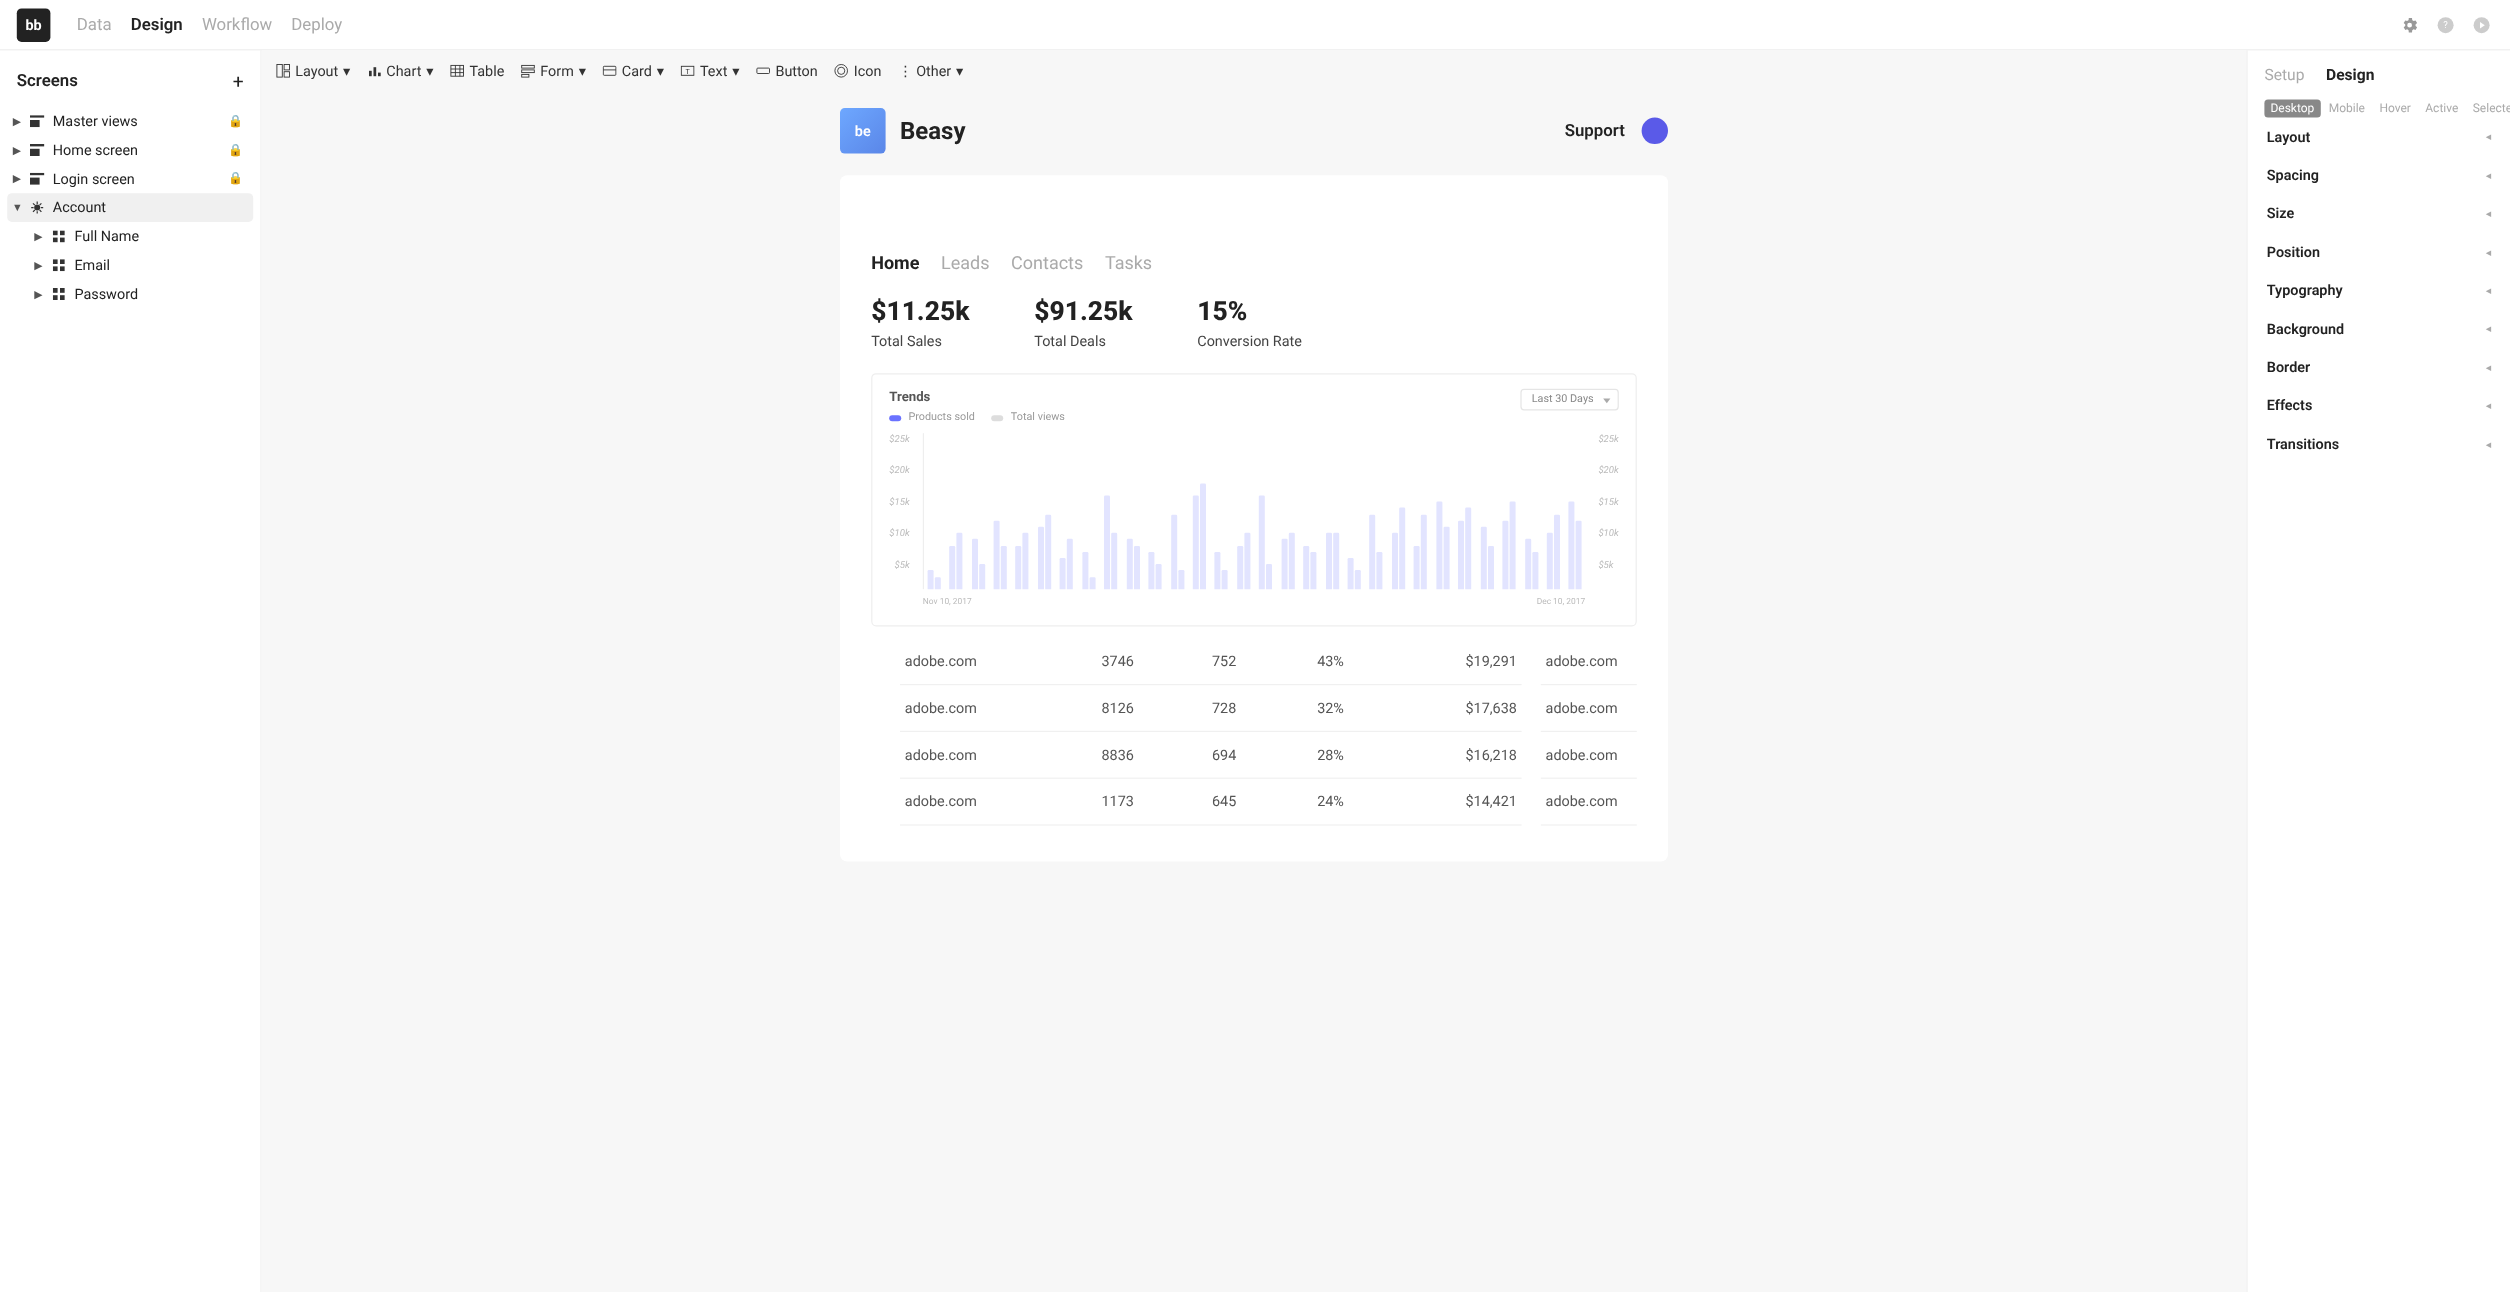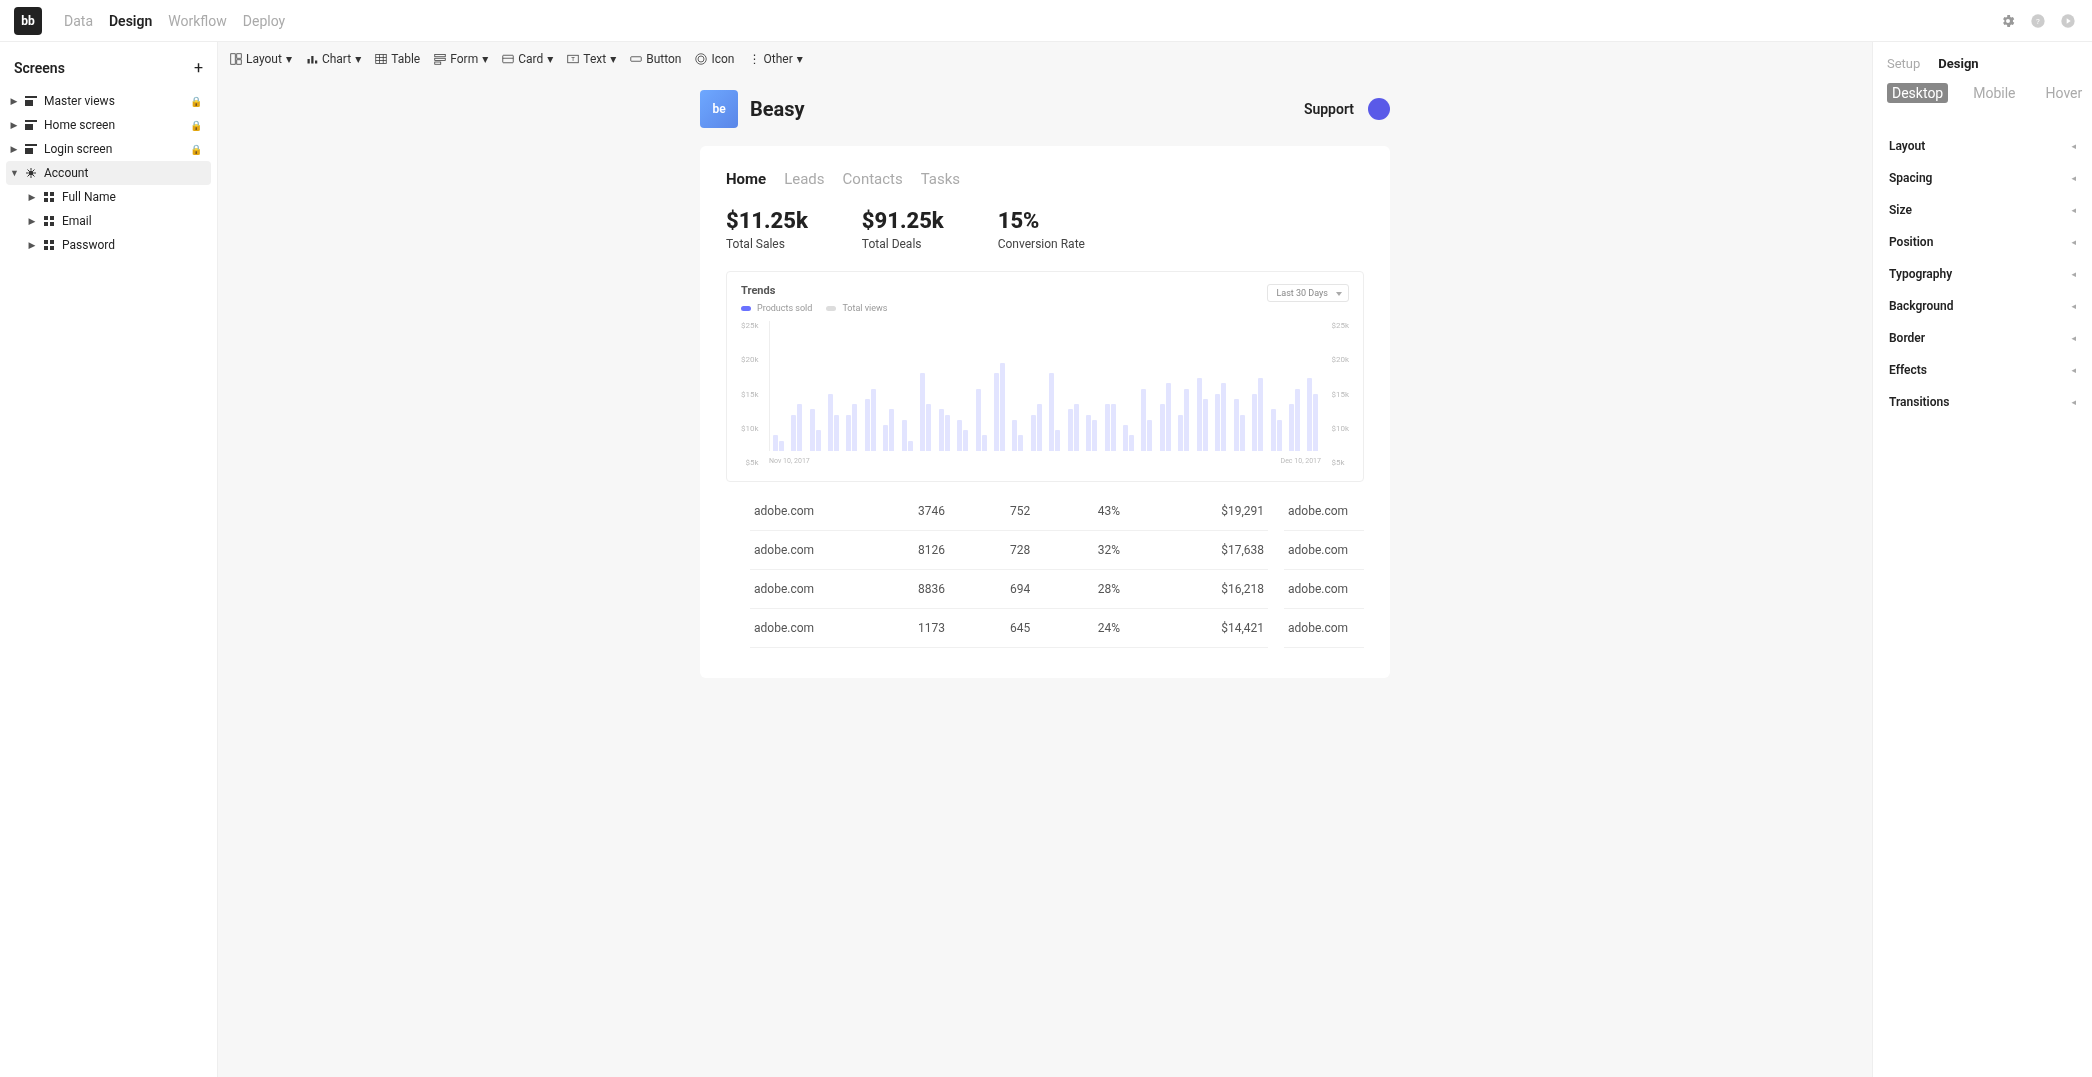--- a/index.html
+++ b/index.html
@@ -39,39 +39,39 @@
 .app-header { display:flex; align-items:center; justify-content:space-between; padding: 4px 0 18px 0; }
 .app-brand { display:flex; align-items:center; gap:12px; }
 .app-logo { width:38px; height:38px; border-radius:4px; background: linear-gradient(135deg,#6ea8ff,#5a86e8); color:#fff; font-size:12px; font-weight:600; display:flex; align-items:center; justify-content:center; }
 .app-title { font-size:20px; font-weight:700; }
 .support-wrap { display:flex; align-items:center; gap:14px; }
 .support-lbl { font-size:14px; font-weight:600; }
 .avatar-circle { width:22px; height:22px; border-radius:50%; background:#5a5ae8; }
 
 .card { background:#fff; border-radius:6px; padding: 24px 26px 30px 26px; }
 .tabs { display:flex; gap:18px; font-size:15px; margin-bottom:20px; }
-.tabs span { color:#aaa; cursor:pointer; }
+.tabs span { color:#aaa; cursor:pointer;margin-top:40px; }
 .tabs span.active { color:#222; font-weight:700; }
 .stats { display:flex; gap:54px; margin-bottom:20px; }
 .stat-val { font-size:22px; font-weight:800; }
 .stat-lbl { font-size:12px; color:#444; margin-top:4px; }
 
 .chart-box { border:1px solid #eee; border-radius:4px; padding: 12px 14px 10px 14px; margin-bottom: 10px; }
 .chart-top { display:flex; justify-content:space-between; align-items:flex-start; }
 .chart-title { font-size:11px; font-weight:700; color:#555; }
 .legend { display:flex; gap:14px; font-size:9px; color:#999; margin-top:6px; }
 .legend-item { display:flex; align-items:center; gap:6px; }
 .swatch { width:10px; height:5px; border-radius:3px; }
 .swatch.primary { background:#6a72ff; }
 .swatch.secondary { background:#ddd; }
 .range-sel { font-size:9px; color:#888; border:1px solid #e5e5e5; border-radius:3px; padding:3px 20px 3px 8px; position:relative; }
 .range-sel:after { content:""; position:absolute; right:6px; top:7px; border-left:3px solid transparent; border-right:3px solid transparent; border-top:4px solid #aaa; }
 
 .chart-body { position:relative; height:150px; margin-top:8px; }
-.ylabels, .ylabels-right { position:absolute; top:0; bottom:4px; display:flex; flex-direction:column; justify-content:space-between; font-size:8px; color:#bbb; }
+.ylabels, .ylabels-right { position:absolute; top:0; bottom:36px; display:flex; flex-direction:column; justify-content:space-between; font-size:8px; color:#bbb;font-style:italic; }
 .ylabels { left:0; text-align:right; }
 .ylabels-right { right:0; text-align:left; }
 .bars { position:absolute; left:28px; right:28px; bottom:20px; top:0; display:flex; align-items:flex-end; gap:2px; border-left:1px solid #eee; }
 .bargroup { flex:1; display:flex; gap:1px; align-items:flex-end; justify-content:center; }
 .bar { width:5px; background:#e2e4ff; border-radius:1px 1px 0 0; }
 .xlabels { position:absolute; left:28px; right:28px; bottom:6px; display:flex; justify-content:space-between; font-size:7px; color:#bbb; }
 
 .tables { display:flex; gap:16px;margin-left:24px; }
 .table { flex:1; font-size:12px; color:#555; }
 .trow { display:flex; padding:12px 4px; border-bottom:1px solid #f0f0f0; }
@@ -80,21 +80,21 @@
 .table.wide .trow > div:nth-child(2){flex:0.8; text-align:center;}
 .table.wide .trow > div:nth-child(3){flex:0.8; text-align:center;}
 .table.wide .trow > div:nth-child(4){flex:0.8; text-align:center;}
 .table.wide .trow > div:nth-child(5){flex:1; text-align:right;}
 .support-email { text-align:center; font-size:14px; font-weight:600; margin-top:30px; }
 
 .right { width:220px; border-left:1px solid #eee; padding: 14px 14px; flex-shrink:0; }
 .right-tabs { display:flex; gap:18px; font-size:13px; margin-bottom:12px; }
 .right-tabs span { color:#aaa; cursor:pointer; }
 .right-tabs span.active { color:#222; font-weight:700; }
-.device-row { display:flex; gap:20px; font-size:14px; margin-bottom:27px; }
+.device-row { display:flex; gap:2px; font-size:10px; margin-bottom:0; }
 .device-row span { color:#aaa; padding:2px 5px; border-radius:3px; cursor:pointer; }
 .device-row span.active { background:#888; color:#fff; }
 .prop-list { font-size:12px; }
 .prop-item { display:flex; justify-content:space-between; align-items:center; padding:9px 2px; cursor:pointer; }
 .prop-item .chev { color:#aaa; font-size:9px; }
 </style>
 </head>
 <body>
 
 <div class="topnav">

